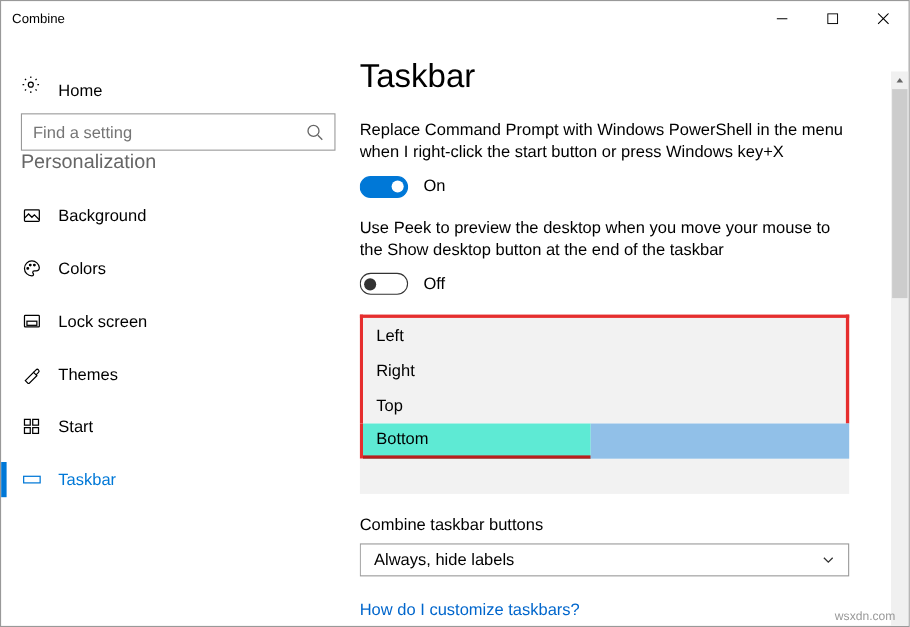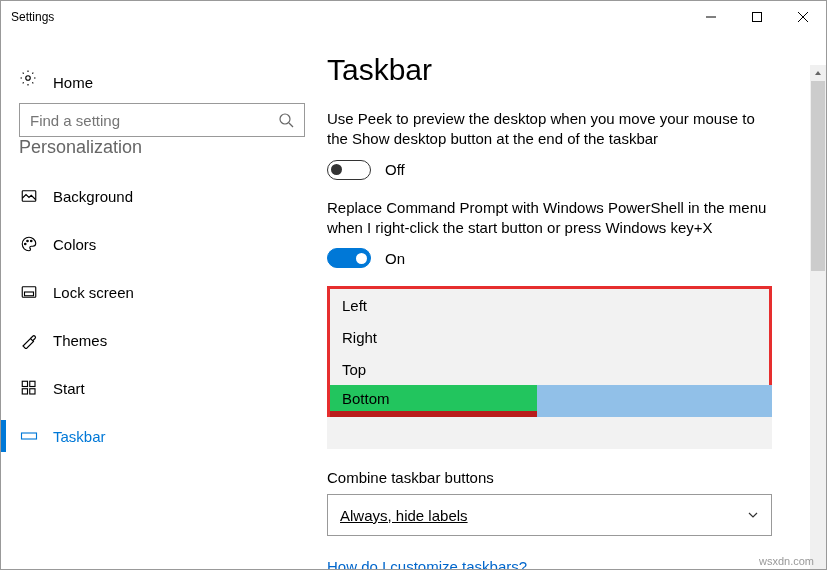--- a/index.html
+++ b/index.html
@@ -32,35 +32,35 @@
 .toggle.off { background: #fff; }
 .toggle.off .knob { left: 3px; background: #333; }
 .toggle.on { background: #0078d7; border-color: #0078d7; }
 .toggle.on .knob { right: 3px; background: #fff; }
 .knob { width: 11px; height: 11px; border-radius: 50%; position: absolute; top: 3.5px; }
 .toggle-label { font-size: 15px; }
 .dd-box { width: 445px; }
 .dd-item { height: 32px; padding: 0 12px; display: flex; align-items: center; font-size: 15px; }
 .dd-extra { height: 32px; background: #f2f2f2; width: 445px; }
 .sub-label { font-size: 15px; margin: 20px 0 8px; }
-.combo { width: 445px; height: 42px; border: 1px solid #999; display: flex; align-items: center; padding: 0 12px; justify-content: space-between; text-decoration: underline; }
+.combo { width: 445px; height: 30px; border: 1px solid #999; display: flex; align-items: center; padding: 0 12px; justify-content: space-between; }
 .combo span { font-size: 15px; }
 .chev { width: 12px; height: 12px; }
 .link { color: #0066cc; font-size: 15px; margin-top: 22px; display: inline-block; }
 .watermark { position: absolute; bottom: 2px; right: 12px; font-size: 11px; color: #999; }
 .scrollbar { position: absolute; right: 0; top: 32px; width: 16px; height: 100%; background: #f0f0f0; }
 .scroll-thumb { position: absolute; right: 1px; top: 16px; width: 14px; height: 190px; background: #ccc; }
 .scroll-btn { position: absolute; right: 0; width: 16px; height: 16px; display:flex; align-items:center; justify-content:center; }
 .scroll-btn.top { top: 0; }
 </style>
 </head>
 <body>
 
 <div class="titlebar">
-  <span>Settings</span>
+  <span>Combine</span>
   <div class="spacer"></div>
   <div class="win-btn">
       <svg viewBox="0 0 10 10">
         <path d="M0 5 H10"></path>
       </svg>
     </div>
   <div class="win-btn">
       <svg viewBox="0 0 10 10">
         <rect x="0.5" y="0.5" width="9" height="9"></rect>
       </svg>
@@ -147,51 +147,51 @@
             <rect x="2" y="8" width="20" height="8"></rect>
           </svg>
         </div>
       <span>Taskbar</span>
     </div>
   </div>
 
   <div class="main">
     <div class="main-inner">
       <h1 class="page-title">Taskbar</h1>
+
+      <div class="opt">
+        <div class="opt-desc">Replace Command Prompt with Windows PowerShell in the menu when I right-click the start button or press Windows key+X</div>
+        <div class="toggle-row">
+          <div class="toggle on">
+              <div class="knob"></div>
+            </div>
+          <span class="toggle-label">On</span>
+        </div>
+      </div>
 
       <div class="opt">
         <div class="opt-desc">Use Peek to preview the desktop when you move your mouse to the Show desktop button at the end of the taskbar</div>
         <div class="toggle-row">
           <div class="toggle off">
               <div class="knob"></div>
             </div>
           <span class="toggle-label">Off</span>
         </div>
       </div>
 
-      <div class="opt">
-        <div class="opt-desc">Replace Command Prompt with Windows PowerShell in the menu when I right-click the start button or press Windows key+X</div>
-        <div class="toggle-row">
-          <div class="toggle on">
-              <div class="knob"></div>
-            </div>
-          <span class="toggle-label">On</span>
-        </div>
-      </div>
-
       <div class="dd-box">
         <div style="width:445px; background:#f2f2f2; border:3px solid #e62e2e; border-bottom:none; padding:0;">
           <div style="width:204px;">
             <div class="dd-item">Left</div>
             <div class="dd-item">Right</div>
             <div class="dd-item">Top</div>
           </div>
         </div>
         <div style="height:32px; display:flex; border-left:3px solid #e62e2e;">
-          <div style="width:207px; background:#22c55e; display:flex; align-items:center; padding:0 12px; font-size:15px; border-bottom:6px solid #b91c1c;">Bottom</div>
+          <div style="width:207px; background:#5eead4; display:flex; align-items:center; padding:0 12px; font-size:15px; border-bottom:3px solid #b91c1c;">Bottom</div>
           <div style="flex:1; background:#91c0e8;"></div>
         </div>
         <div class="dd-extra"></div>
       </div>
 
       <div class="sub-label">Combine taskbar buttons</div>
       <div class="combo">
         <span>Always, hide labels</span>
         <svg class="chev" viewBox="0 0 12 12" fill="none" stroke="#333" stroke-width="1.2">
             <path d="M2 4l4 4 4-4"></path>

